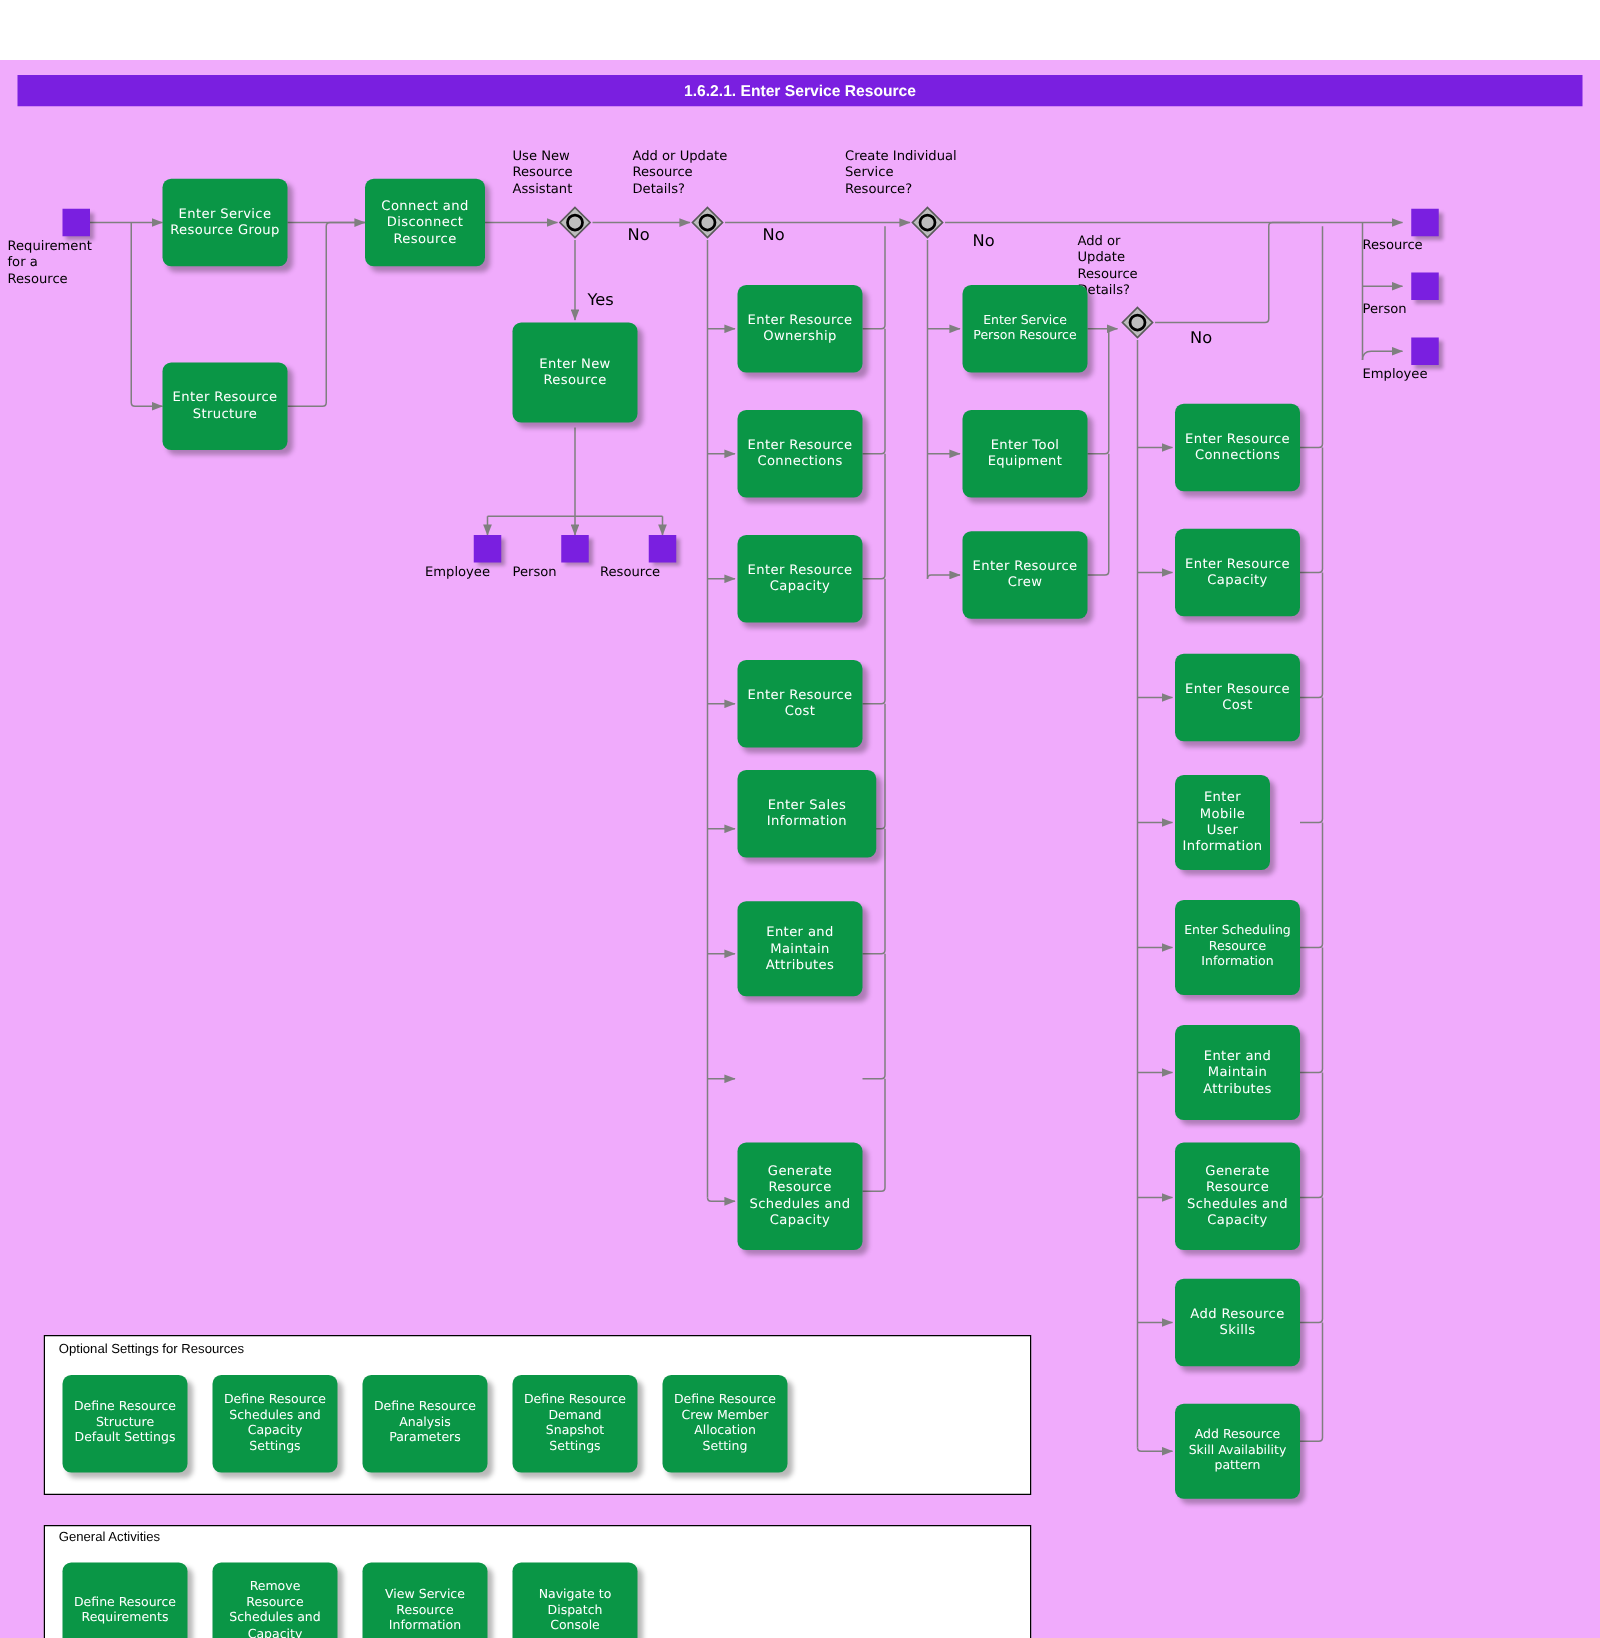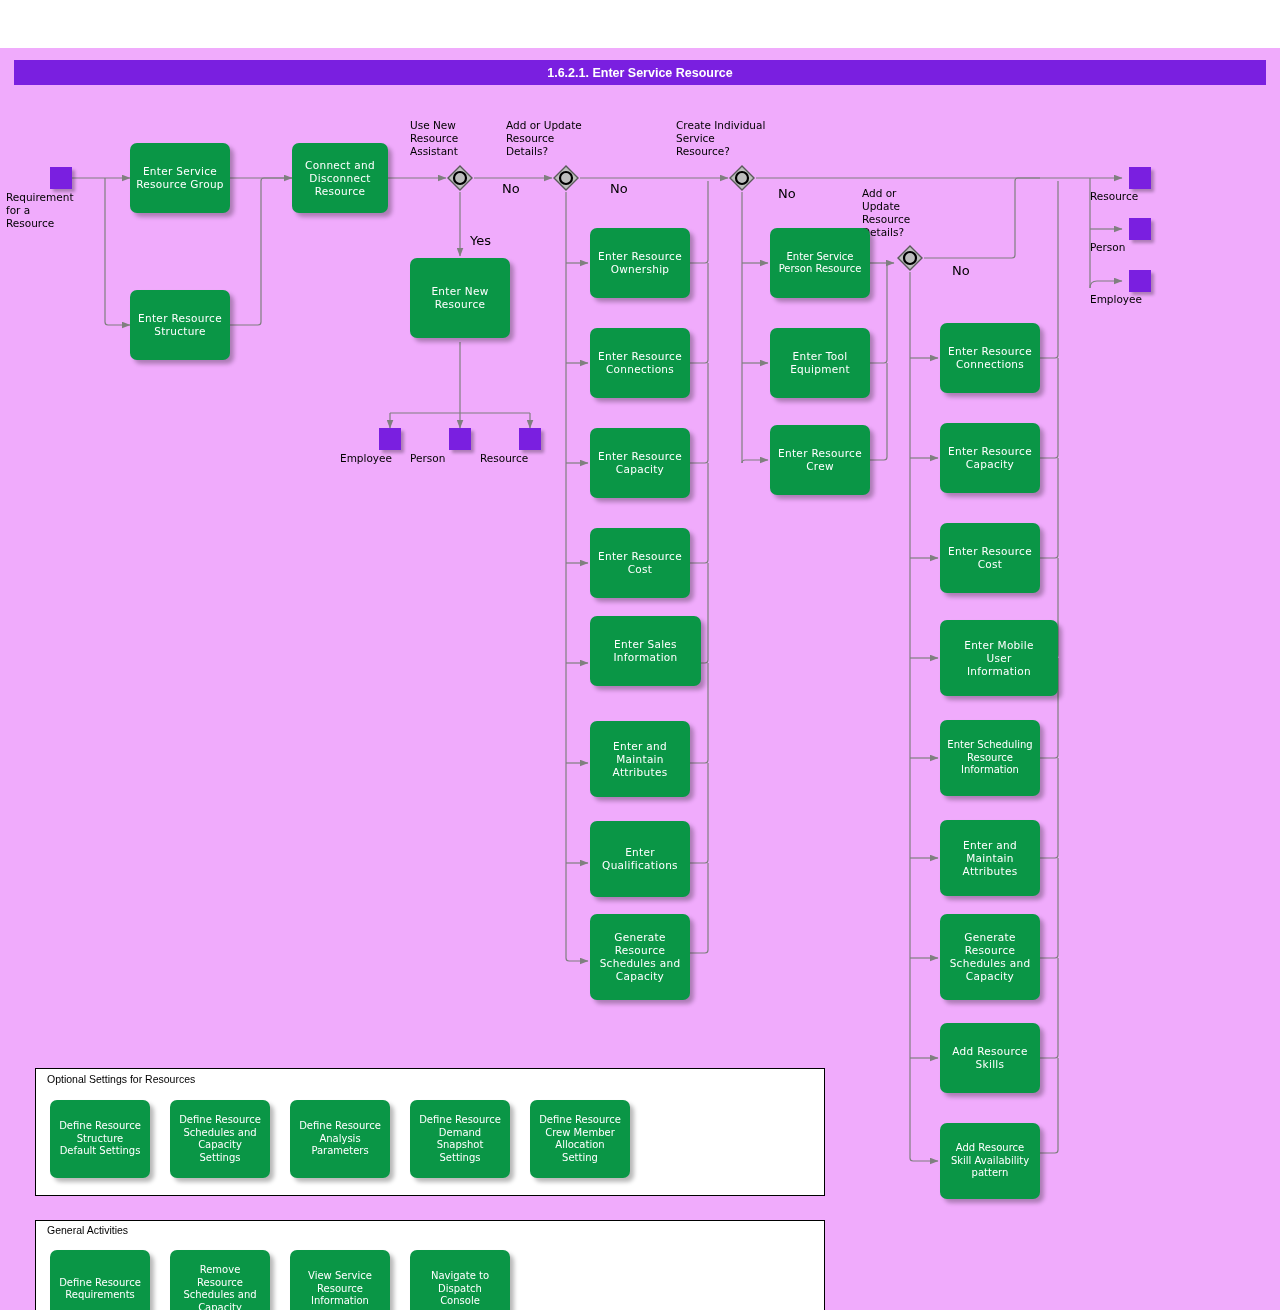--- a/index.html
+++ b/index.html
@@ -293,41 +293,39 @@
 Connections</div>
   <div class="task" style="left: 590px; top: 380px; width: 100px; height: 70px; white-space: pre-line;">Enter Resource
 Capacity</div>
   <div class="task" style="left: 590px; top: 480px; width: 100px; height: 70px; white-space: pre-line;">Enter Resource
 Cost</div>
   <div class="task" style="left: 590px; top: 568px; width: 111px; height: 70px; white-space: pre-line;">Enter Sales
 Information</div>
   <div class="task" style="left: 590px; top: 673px; width: 100px; height: 76px; white-space: pre-line;">Enter and
 Maintain
 Attributes</div>
-  <div class="task" style="left: 590px; top: 773px; width: 100px; height: 76px; white-space: pre-line;">Enter
-Qualifications</div>
   <div class="task" style="left: 590px; top: 866px; width: 100px; height: 86px; white-space: pre-line;">Generate
 Resource
 Schedules and
 Capacity</div>
 
   <div class="task small" style="left: 770px; top: 180px; width: 100px; height: 70px; white-space: pre-line;">Enter Service
 Person Resource</div>
   <div class="task" style="left: 770px; top: 280px; width: 100px; height: 70px; white-space: pre-line;">Enter Tool
 Equipment</div>
   <div class="task" style="left: 770px; top: 377px; width: 100px; height: 70px; white-space: pre-line;">Enter Resource
 Crew</div>
 
   <div class="task" style="left: 940px; top: 275px; width: 100px; height: 70px; white-space: pre-line;">Enter Resource
 Connections</div>
   <div class="task" style="left: 940px; top: 375px; width: 100px; height: 70px; white-space: pre-line;">Enter Resource
 Capacity</div>
   <div class="task" style="left: 940px; top: 475px; width: 100px; height: 70px; white-space: pre-line;">Enter Resource
 Cost</div>
-  <div class="task" style="left: 940px; top: 572px; width: 118px; height: 76px; white-space: pre-line;">Enter Mobile
+  <div class="task" style="left: 940px; top: 572px; width: 76px; height: 76px; white-space: pre-line;">Enter Mobile
 User
 Information</div>
   <div class="task small" style="left: 940px; top: 672px; width: 100px; height: 76px; white-space: pre-line;">Enter Scheduling
 Resource
 Information</div>
   <div class="task" style="left: 940px; top: 772px; width: 100px; height: 76px; white-space: pre-line;">Enter and
 Maintain
 Attributes</div>
   <div class="task" style="left: 940px; top: 866px; width: 100px; height: 86px; white-space: pre-line;">Generate
 Resource

